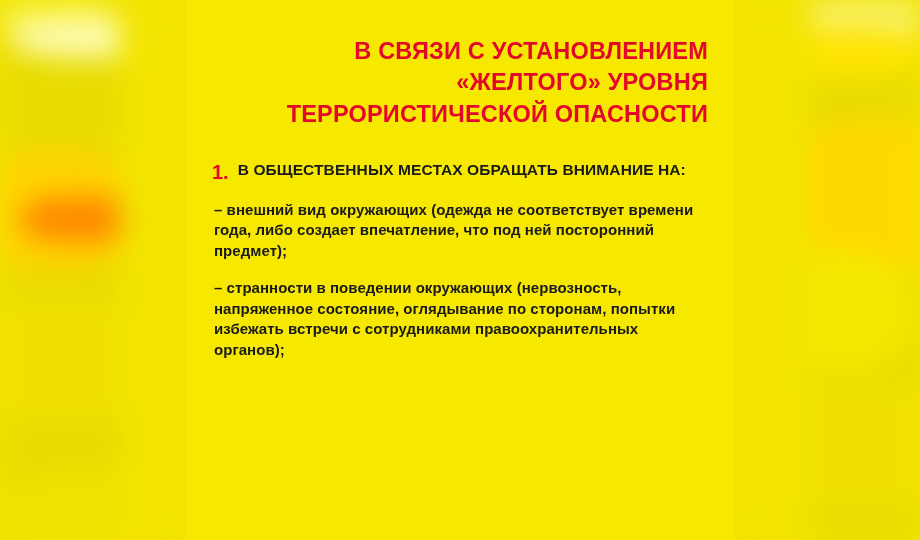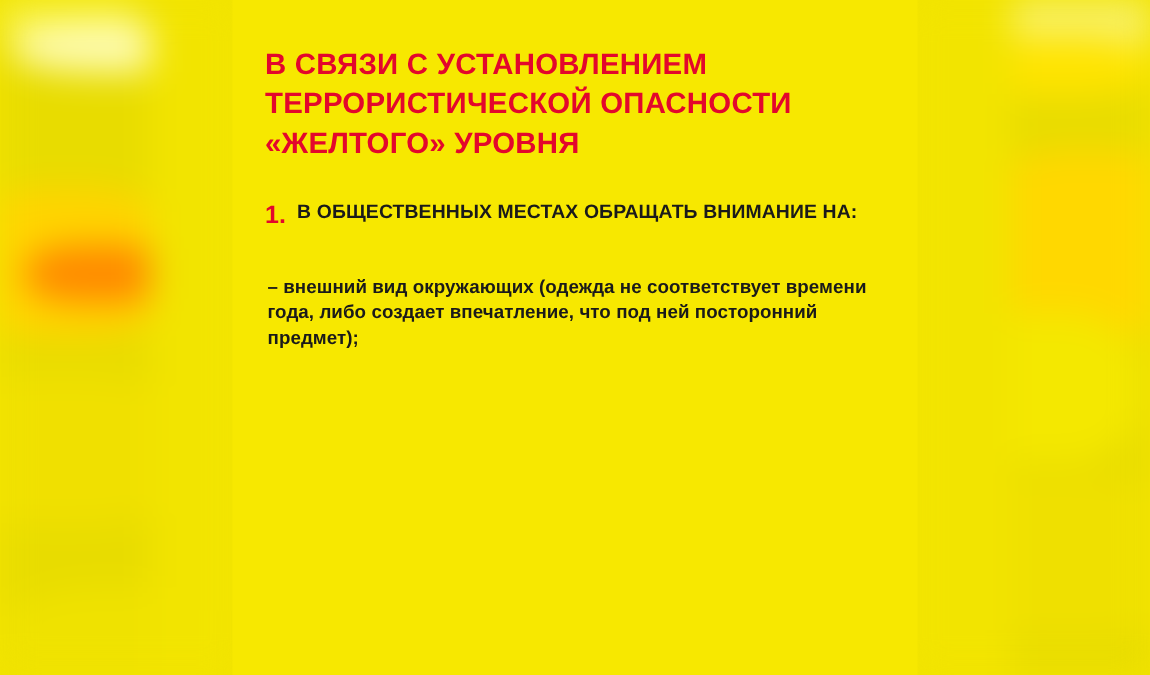--- a/index.html
+++ b/index.html
@@ -67,21 +67,21 @@
     top: 0;
     width: 548px;
     height: 540px;
     background: #f7e800;
     padding: 0 26px;
     box-sizing: border-box;
   }
 
   .heading {
     padding-top: 36px;
-    text-align: left;
+    text-align: right;
     color: #e3072c;
     font-weight: bold;
     font-size: 23.5px;
     line-height: 1.33;
     letter-spacing: 0.2px;
   }
   .heading .line { display: block; white-space: nowrap; }
 
   .item {
     margin-top: 30px;
@@ -99,21 +99,21 @@
   }
   .item-title {
     color: #1a1a1a;
     font-weight: bold;
     font-size: 15.5px;
     line-height: 1.3;
     letter-spacing: 0.1px;
   }
 
   .para {
-    margin-top: 36px;
+    margin-top: 16px;
     color: #1a1a1a;
     font-weight: bold;
     font-size: 15px;
     line-height: 1.38;
     letter-spacing: 0.05px;
     padding-left: 2px;
   }
 </style>
 </head>
 <body>
@@ -138,25 +138,26 @@
     <div class="blob r3"></div>
     <div class="blob r4"></div>
     <div class="blob r5"></div>
     <div class="blob r6"></div>
   </div>
 
   <div class="poster">
 
     <div class="heading">
       <span class="line">В СВЯЗИ С УСТАНОВЛЕНИЕМ</span>
+      <span class="line">«ЖЕЛТОГО» УРОВНЯ</span>
       <span class="line">ТЕРРОРИСТИЧЕСКОЙ ОПАСНОСТИ</span>
-      <span class="line">«ЖЕЛТОГО» УРОВНЯ</span>
     </div>
 
     <div class="item">
       <div class="item-num">1.</div>
       <div class="item-title">В ОБЩЕСТВЕННЫХ МЕСТАХ ОБРАЩАТЬ ВНИМАНИЕ НА:</div>
     </div>
 
     <p class="para">– внешний вид окружающих (одежда не соответствует времени года, либо создает впечатление, что под ней посторонний предмет);</p>
+    <p class="para">– странности в поведении окружающих (нервозность, напряженное состояние, оглядывание по сторонам, попытки избежать встречи с сотрудниками правоохранительных органов);</p>
 
   </div>
 </div>
 
 </body></html>

